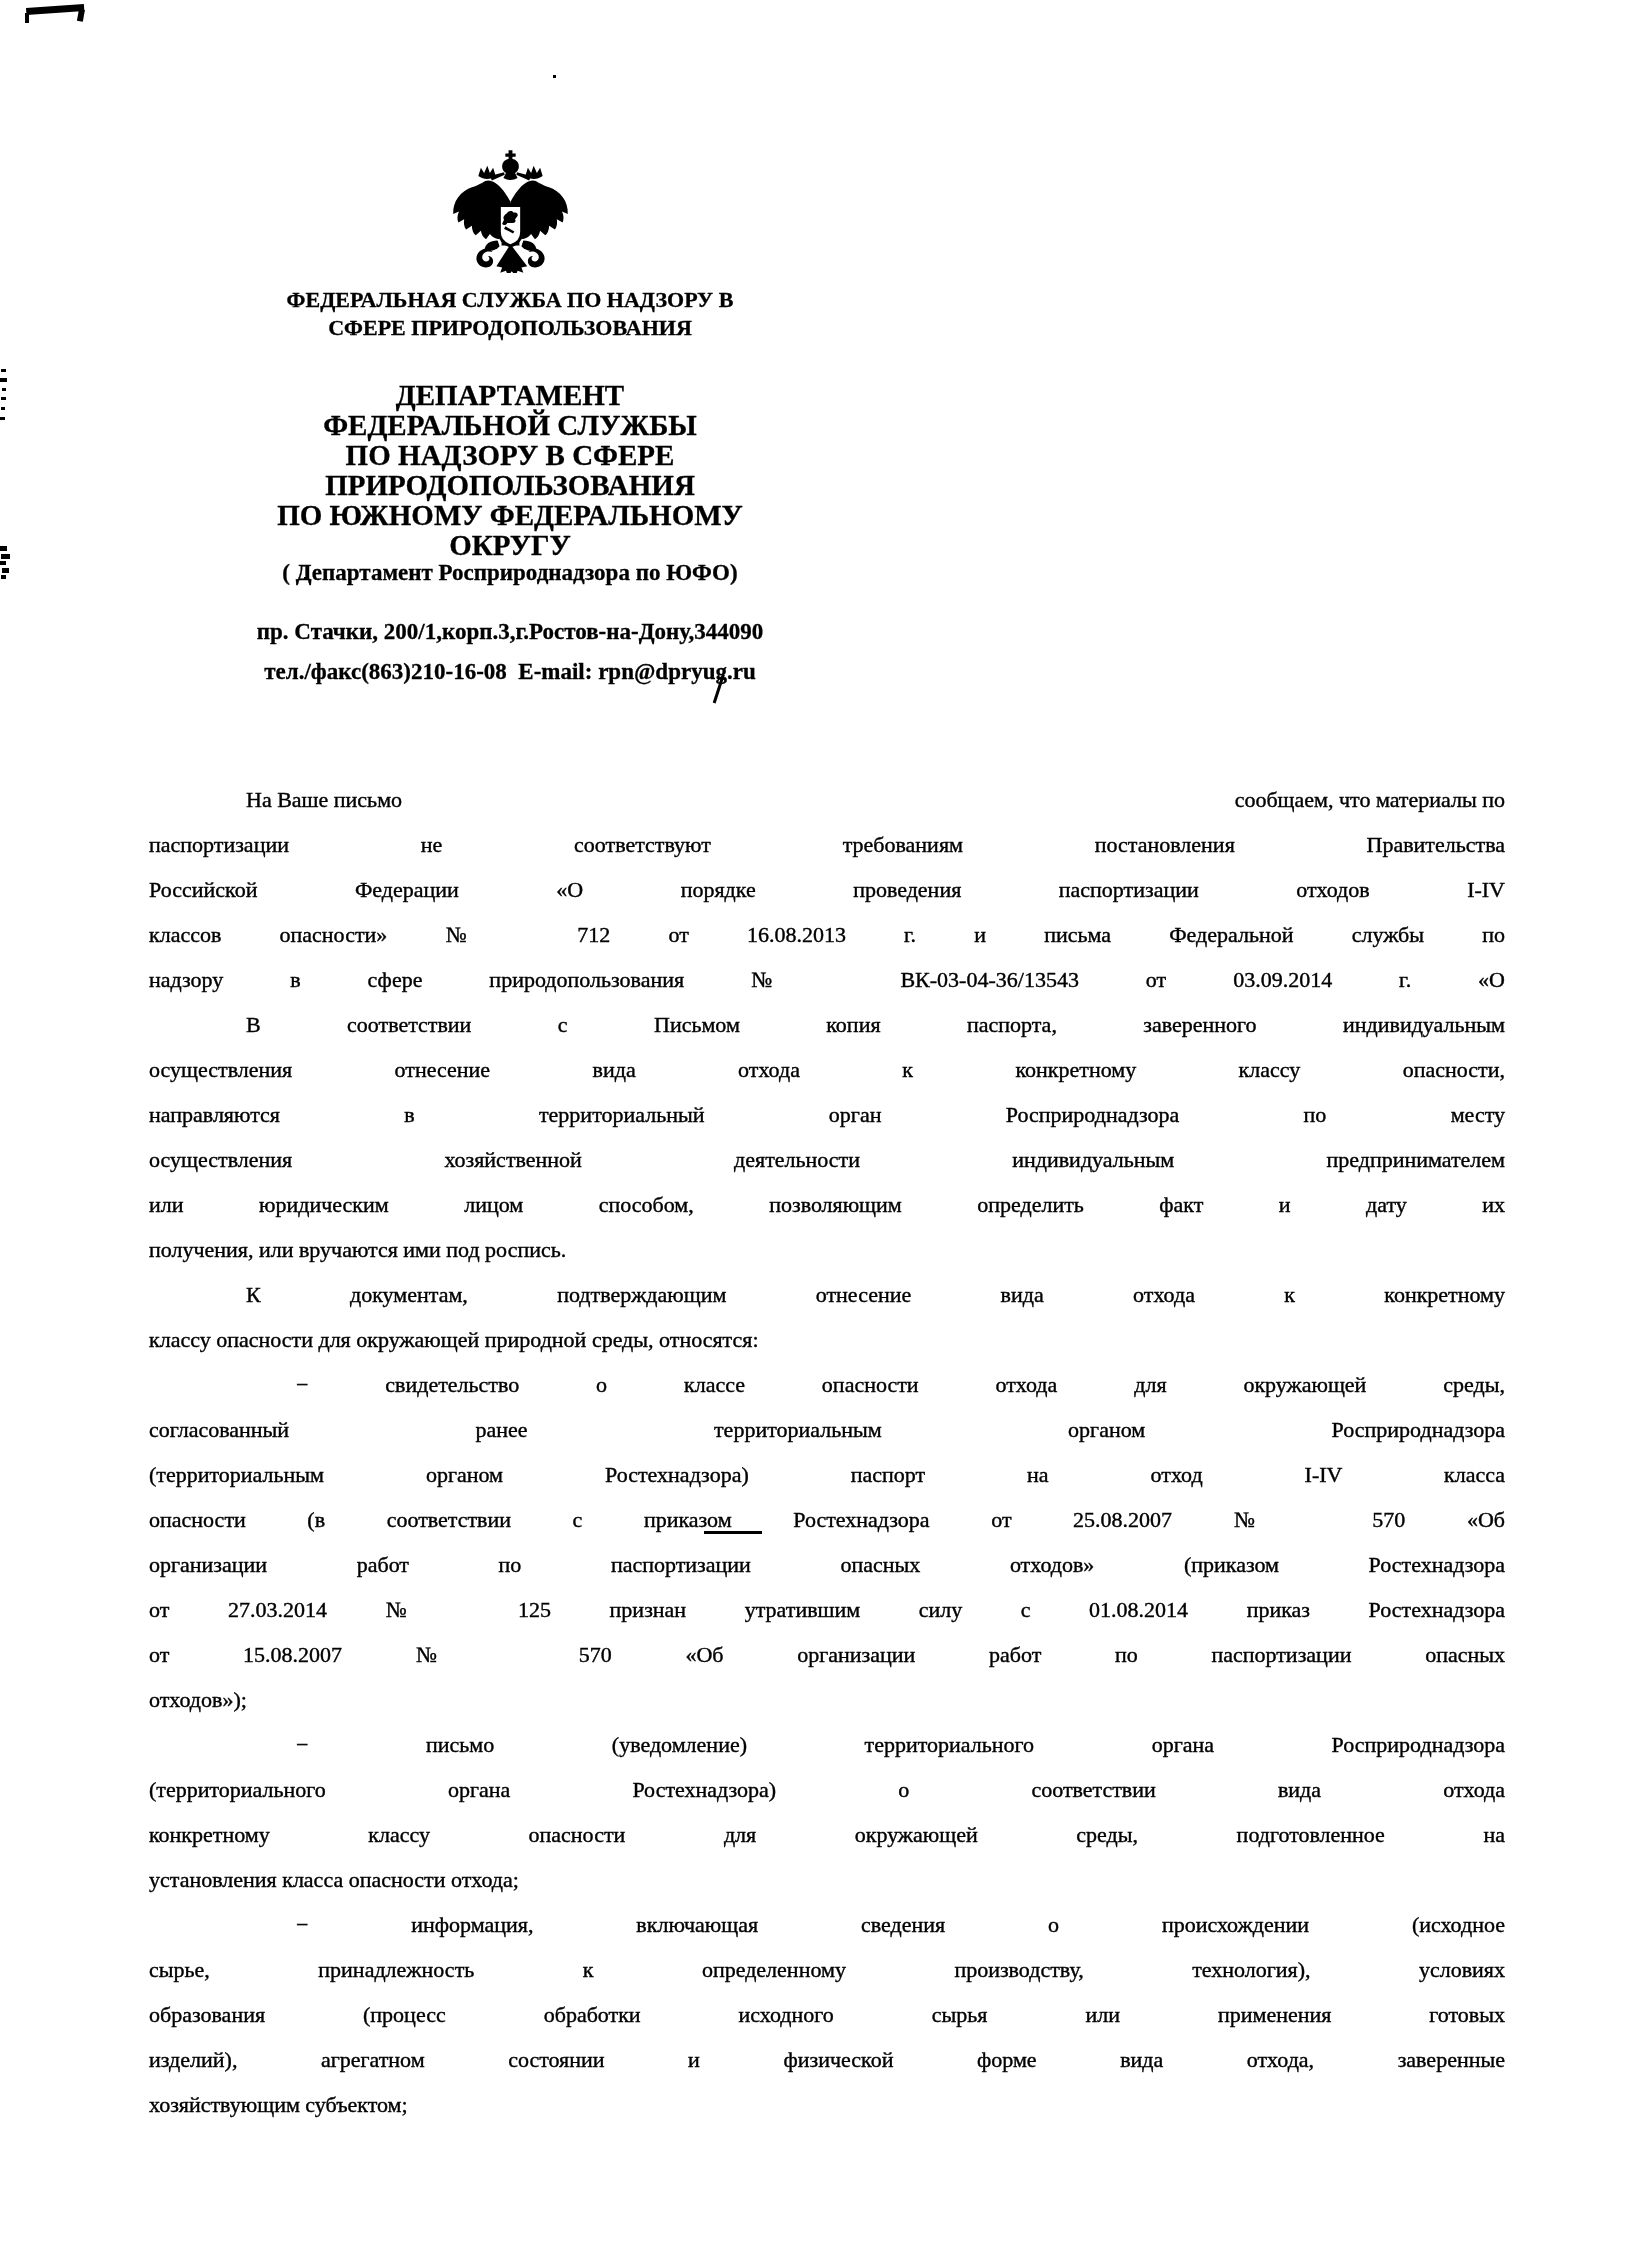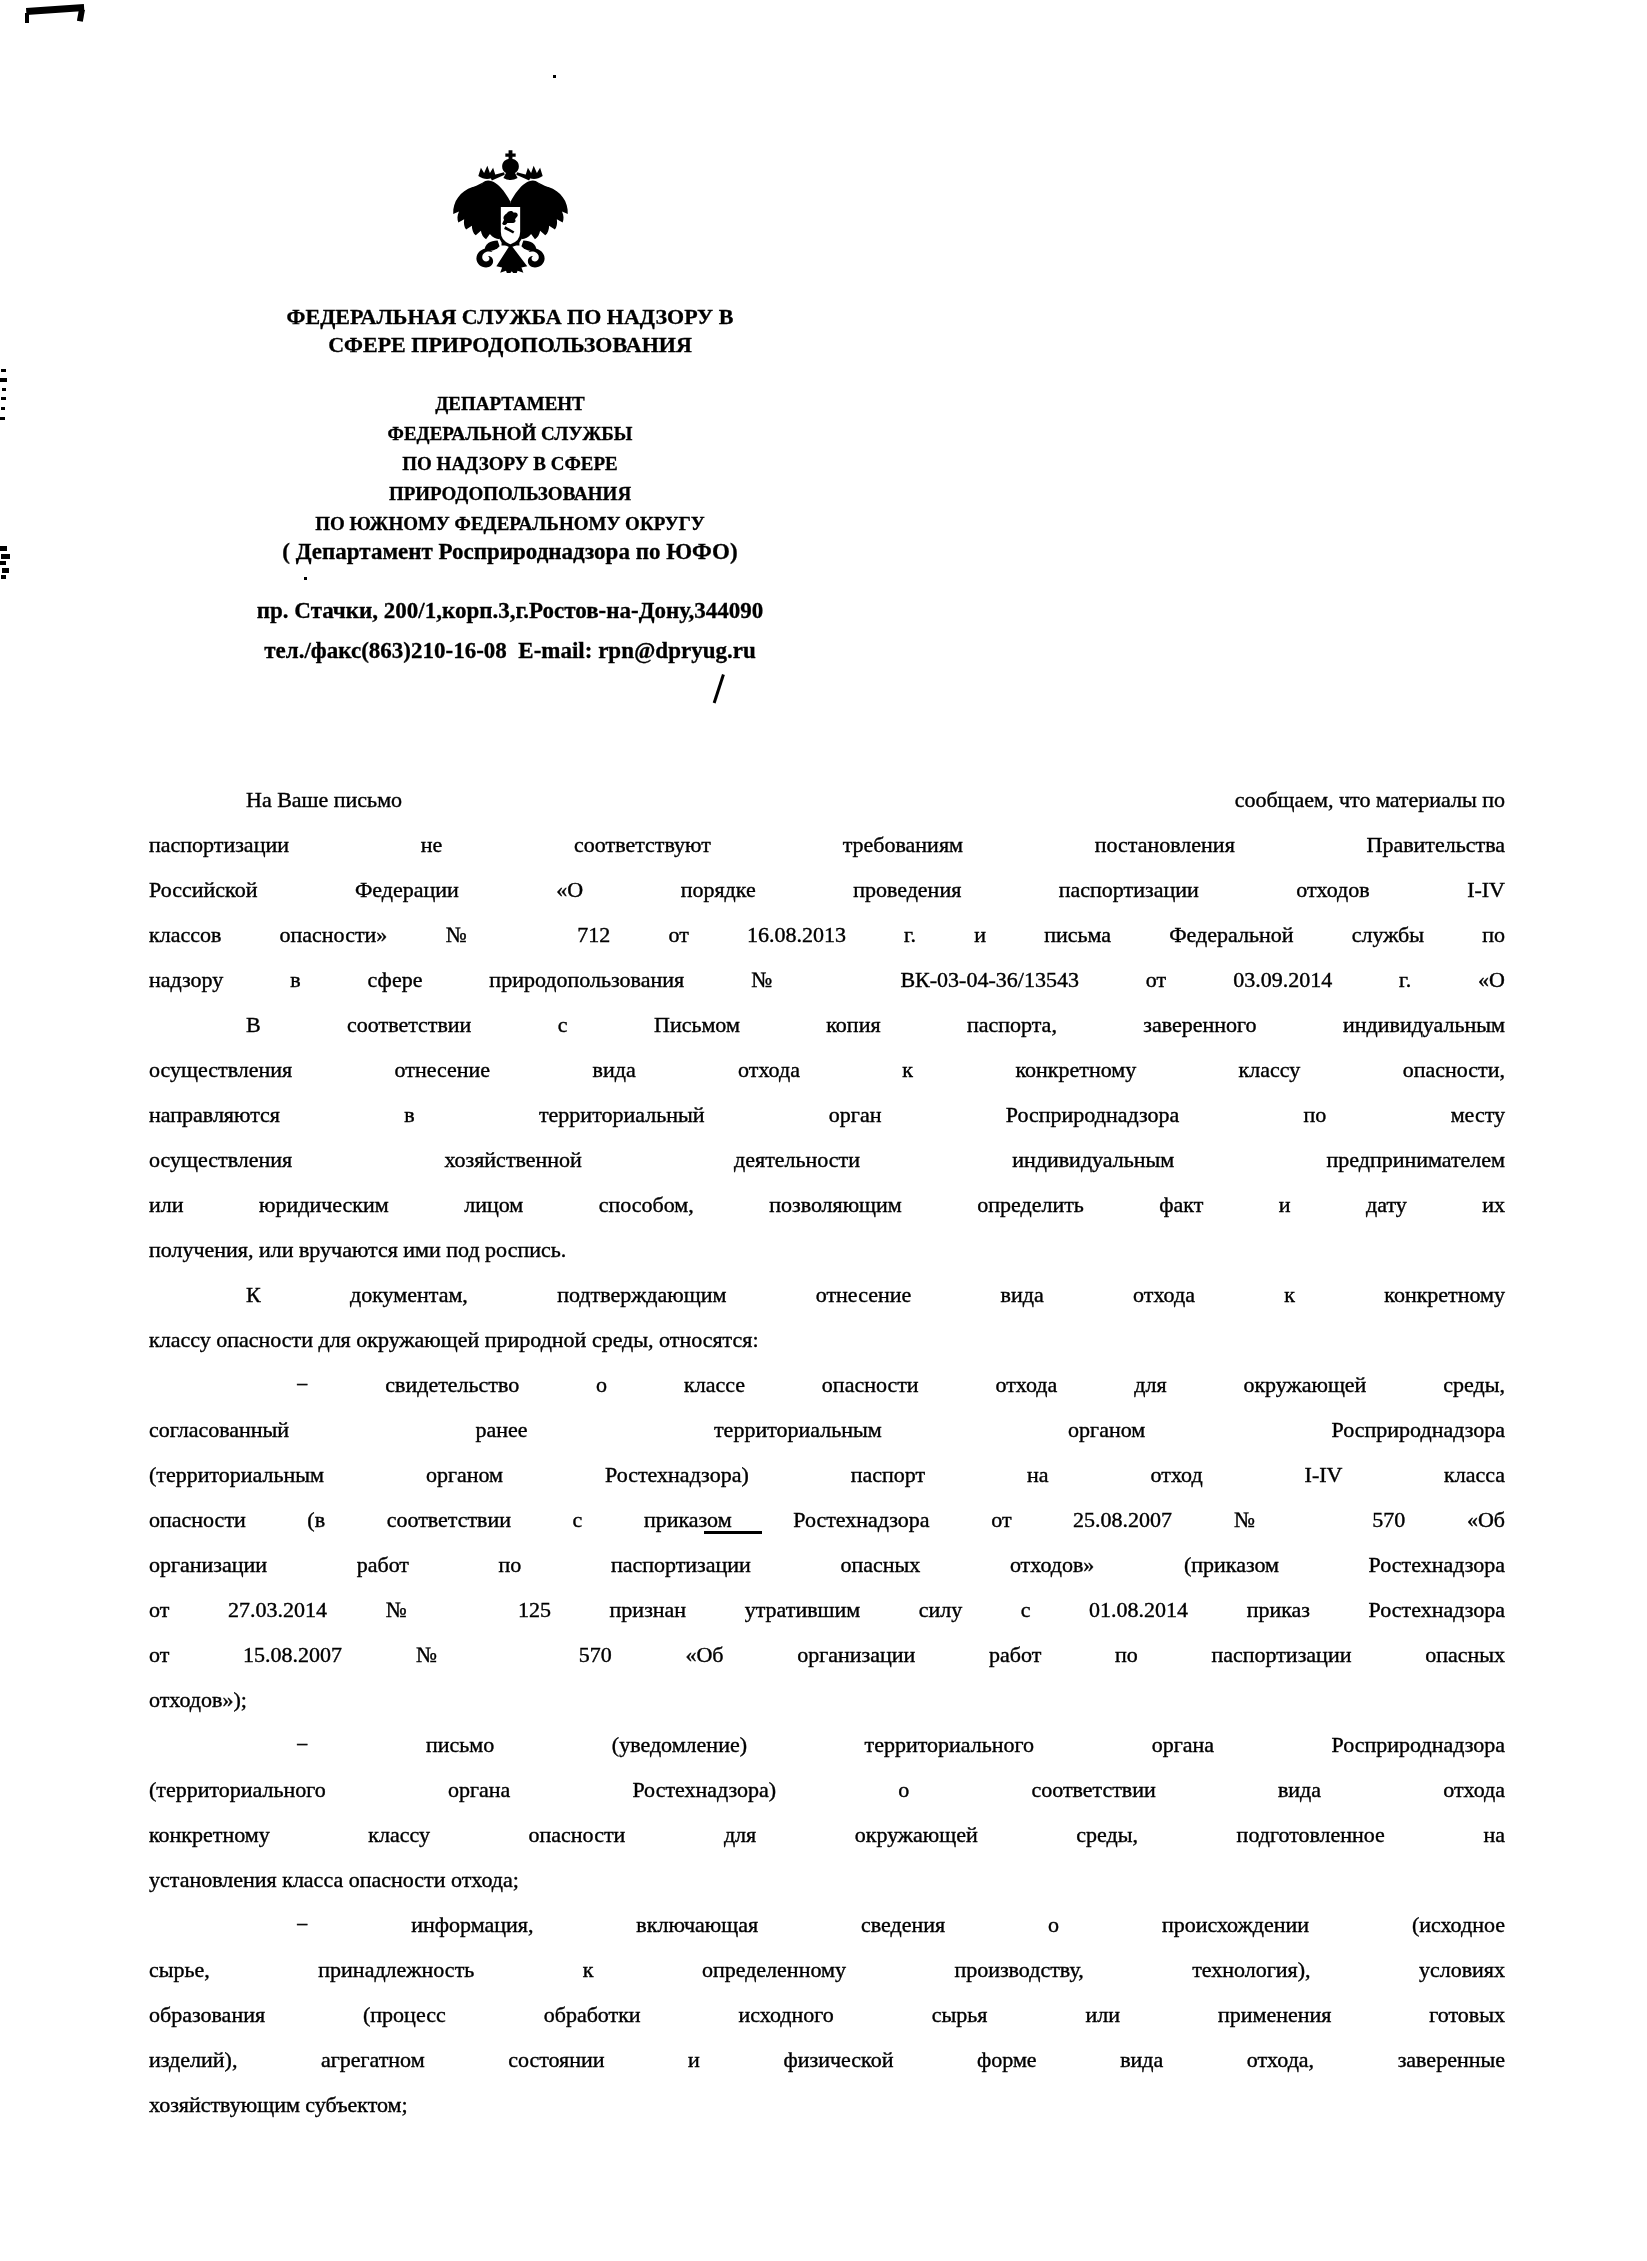--- a/index.html
+++ b/index.html
@@ -4,22 +4,22 @@
 <style>
   html,body{margin:0;padding:0;background:#e8e8e8;}
   .page{
     position:relative;width:1647px;height:2261px;background:#ffffff;
     font-family:"Liberation Serif","DejaVu Serif",serif;color:#000;overflow:hidden;
   }
   
   .letterhead{position:absolute;left:255px;top:150px;width:510px;text-align:center;
     font-weight:bold;-webkit-text-stroke:0.3px #000;}
   .emblem{width:121px;height:123px;margin:0 auto;display:block;}
-  .agency{margin-top:30px;font-size:22px;line-height:28px;}
-  .dept{margin-top:30px;font-size:19px;line-height:30px;}
+  .agency{margin-top:13px;font-size:22px;line-height:28px;}
+  .dept{margin-top:38px;font-size:29px;line-height:30px;}
   .shortname{margin-top:0;font-size:23px;line-height:26px;}
   .addr1{margin-top:32px;font-size:23px;line-height:28px;}
   .addr2{margin-top:12.3px;font-size:23px;line-height:28px;}
   
   .body{position:absolute;left:149px;top:777px;width:1356px;
     font-size:22px;line-height:45px;-webkit-text-stroke:0.4px #000;}
   .line{text-align:justify;text-align-last:justify;}
   .line.last{text-align-last:left;}
   .indent-para{text-indent:97px;}
   .indent-dash{text-indent:147px;}

